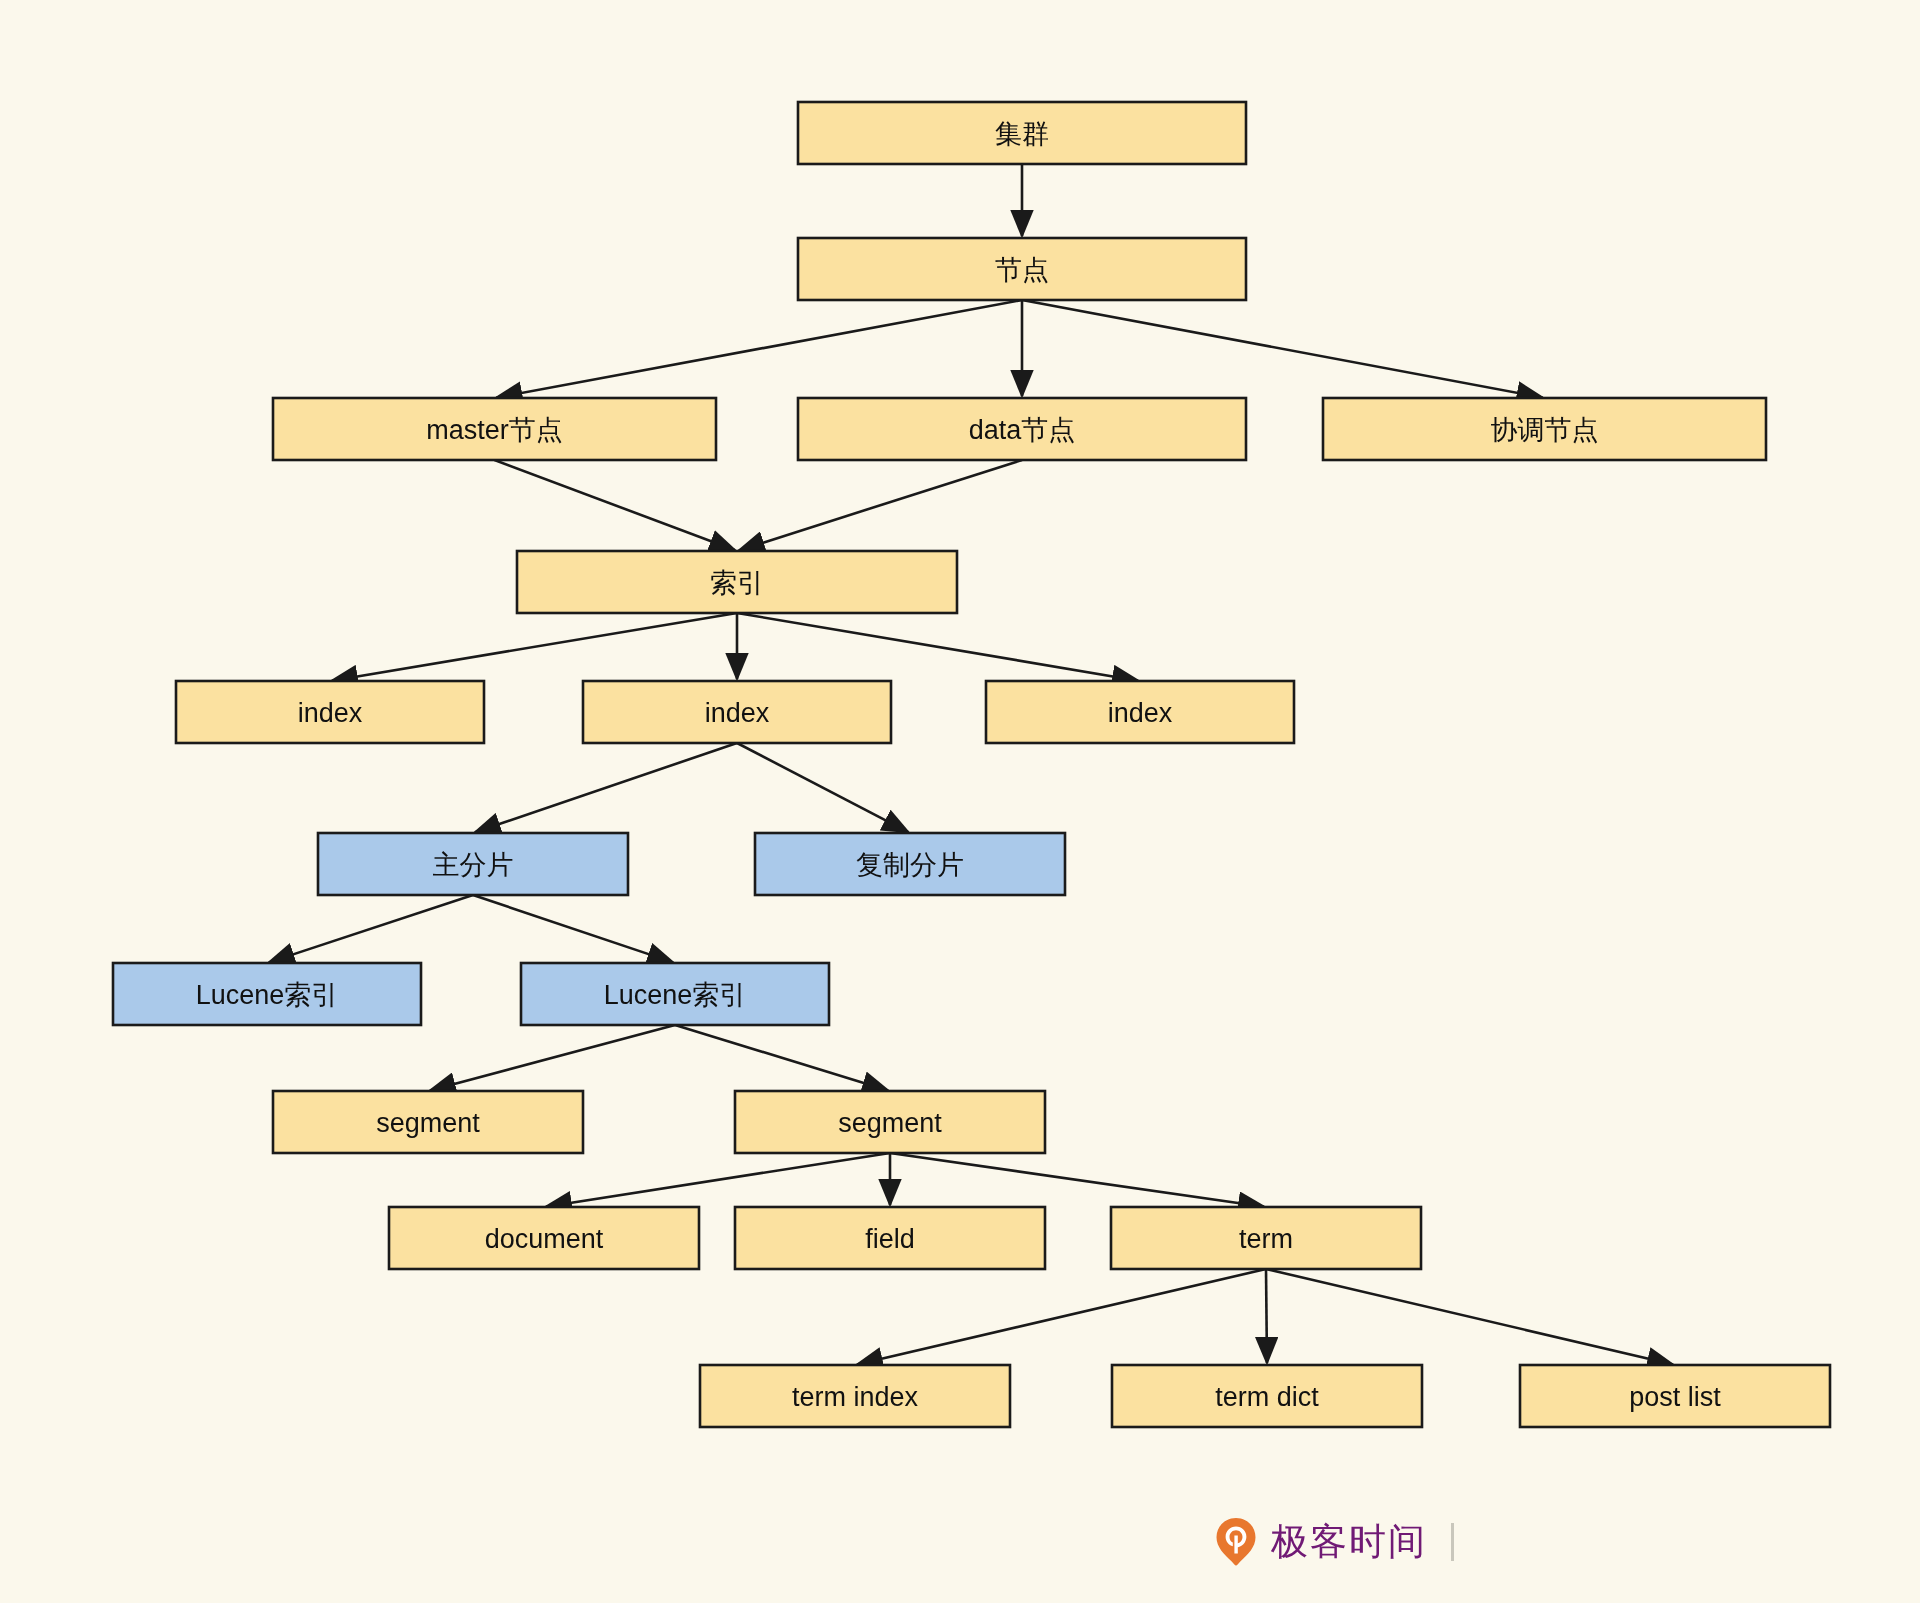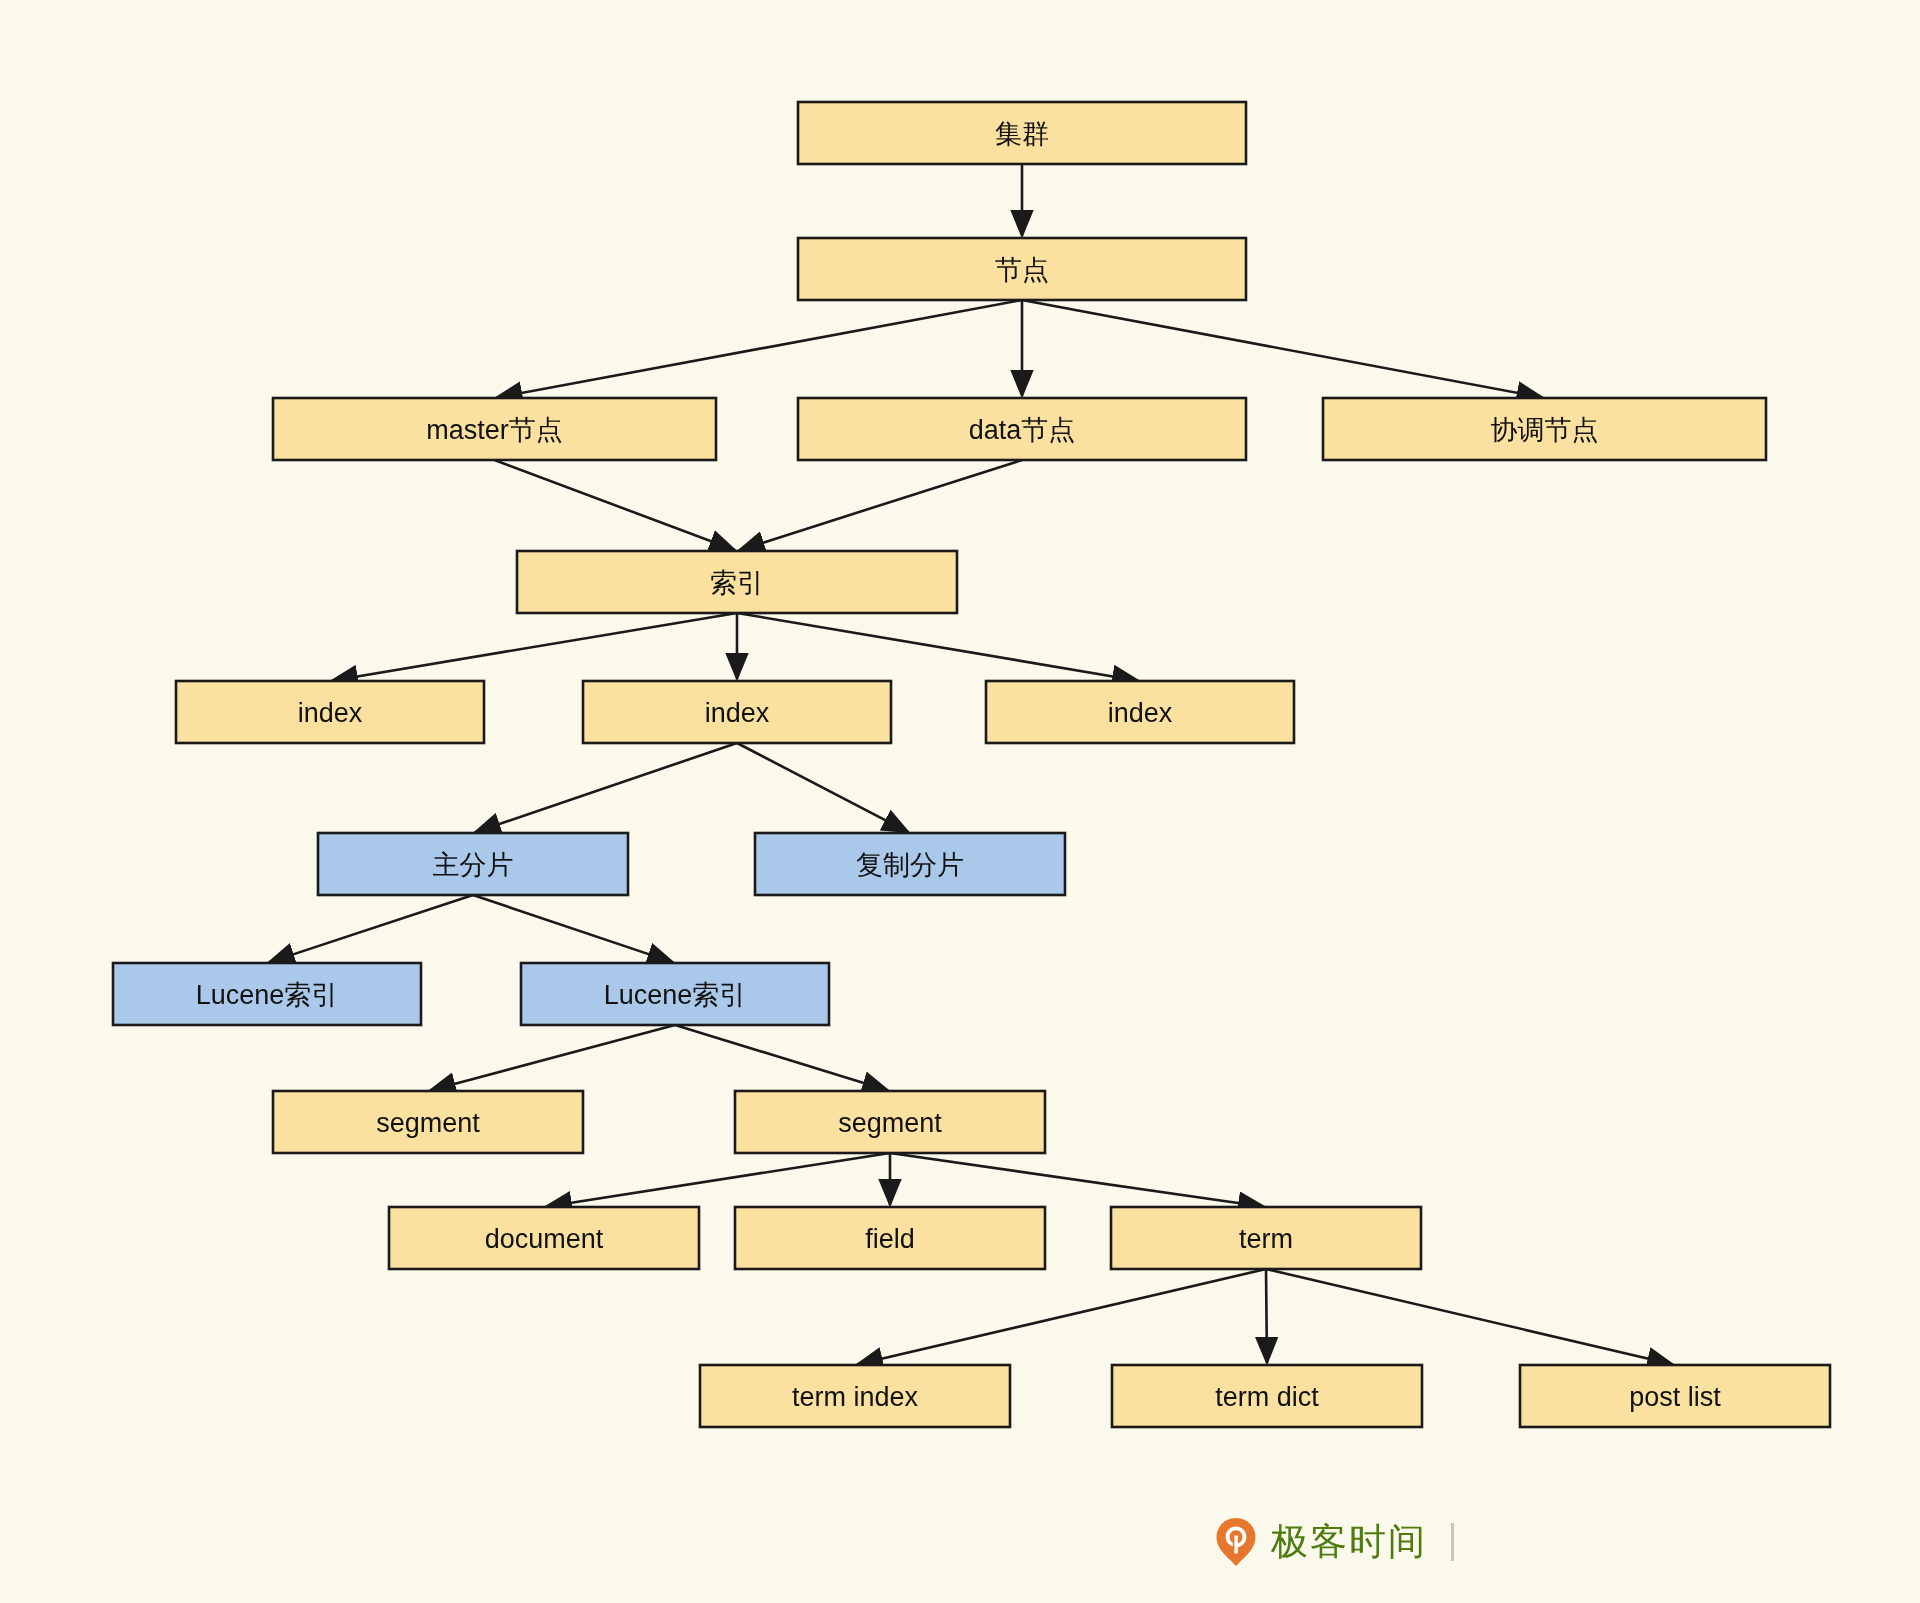--- a/index.html
+++ b/index.html
@@ -54,21 +54,21 @@
     user-select: none;
   }
   .wm-logo {
     width: 42px;
     height: 50px;
     position: relative;
   }
   .wm-brand {
     font-size: 37px;
     letter-spacing: 2px;
-    color: #4d7c0f;
+    color: #701a75;
     font-family: Liberation Sans, sans-serif;
     white-space: nowrap;
     text-align: center;
   }
   .wm-divider {
     width: 3px;
     height: 38px;
     background: #c9c7bc;
     margin: 0 10px;
   }

